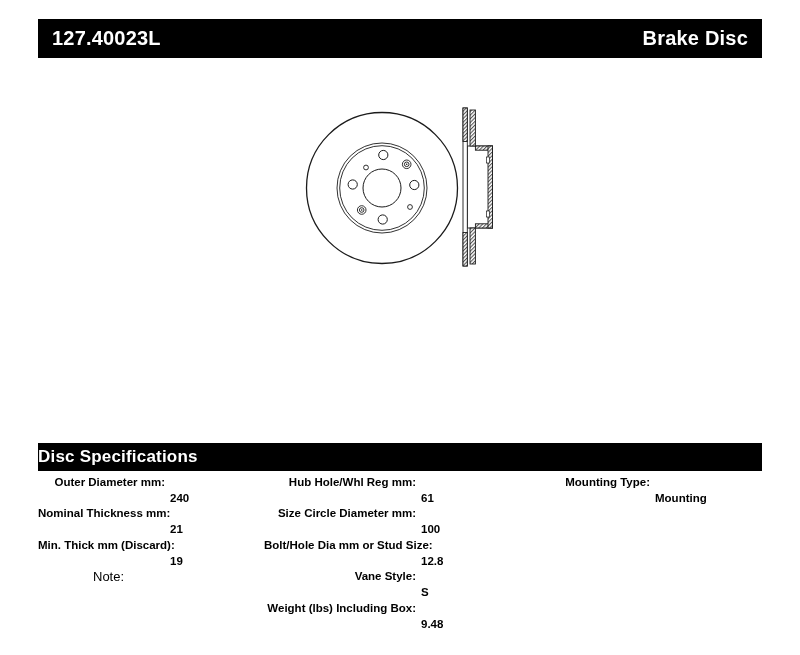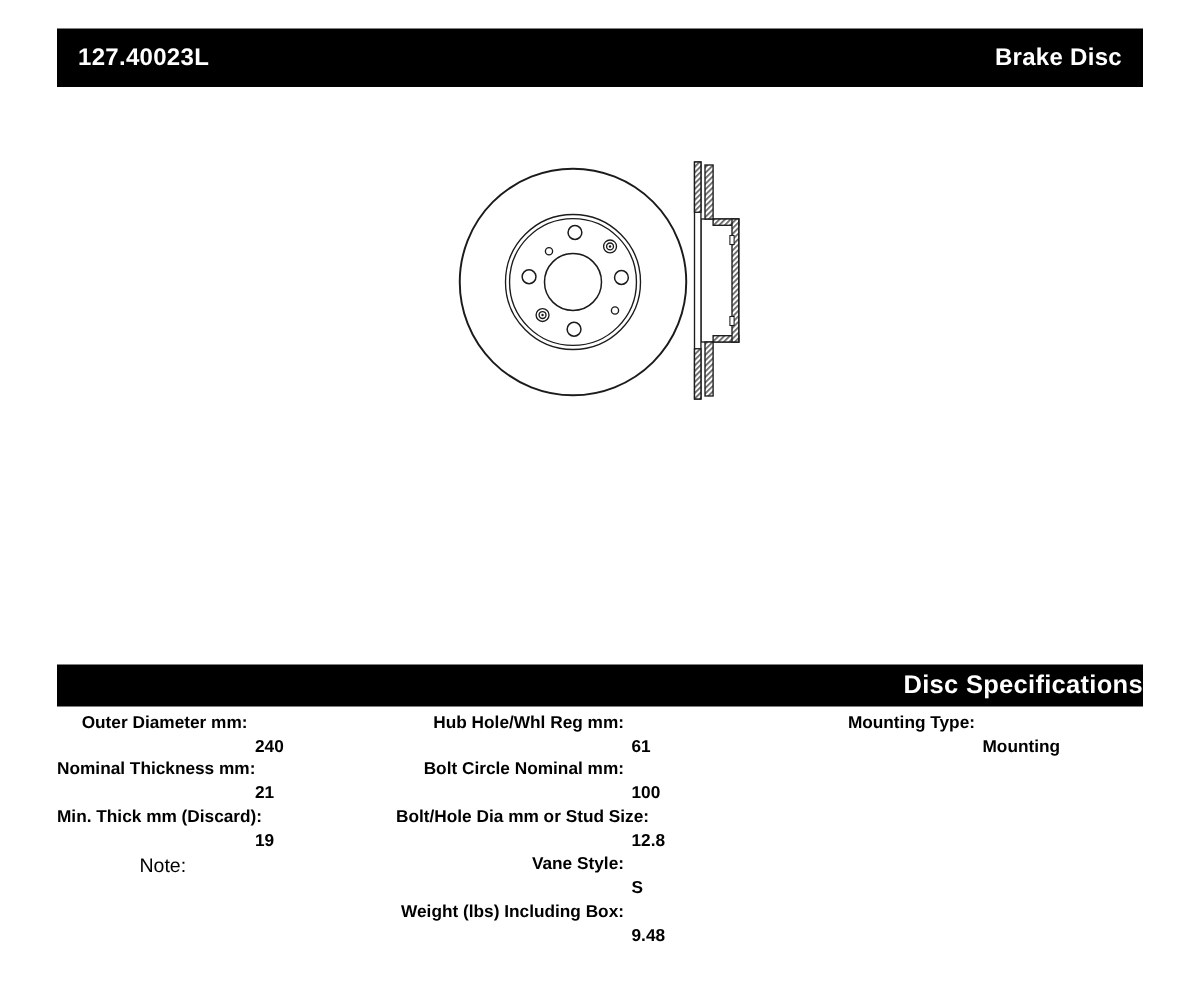--- a/index.html
+++ b/index.html
@@ -5,26 +5,26 @@
   html,body{margin:0;padding:0;}
   body{
     width:800px;height:655px;position:relative;background:#ffffff;
     font-family:"Liberation Sans",sans-serif;color:#000;overflow:hidden;
   }
   .bar{
     position:absolute;left:38px;width:724px;background:#000;color:#fff;
     font-weight:bold;box-sizing:border-box;
   }
   .top-bar{
-    top:19px;height:39px;font-size:16px;line-height:39px;
+    top:19px;height:39px;font-size:20px;line-height:39px;
     display:flex;justify-content:space-between;padding:0 14px;
     letter-spacing:0.2px;
   }
   .spec-bar{
-    top:443px;height:28px;font-size:17px;line-height:28px;text-align:right;
+    top:443px;height:28px;font-size:17px;line-height:28px;text-align:left;
     letter-spacing:0.2px;
   }
   .drawing{position:absolute;left:280px;top:85px;}
   .spec-col{
     position:absolute;top:475px;font-size:11.5px;font-weight:bold;
     line-height:15.4px;white-space:nowrap;
   }
   .spec-row{display:flex;}
   .spec-label{display:inline-block;text-align:right;flex:0 0 auto;}
   .col-1{left:38px;}  .col-1 .spec-label{width:127px;}
@@ -116,21 +116,21 @@
     <span class="spec-value">19</span>
   </div>
 </div>
 
 <div class="spec-col col-2">
   <div class="spec-row">
     <span class="spec-label">Hub Hole/Whl Reg mm:</span>
     <span class="spec-value">61</span>
   </div>
   <div class="spec-row">
-    <span class="spec-label">Bolt Circle Nominal mm:</span>
+    <span class="spec-label">Size Circle Diameter mm:</span>
     <span class="spec-value">100</span>
   </div>
   <div class="spec-row">
     <span class="spec-label">Bolt/Hole Dia mm or Stud Size:</span>
     <span class="spec-value">12.8</span>
   </div>
   <div class="spec-row">
     <span class="spec-label">Vane Style:</span>
     <span class="spec-value">S</span>
   </div>

